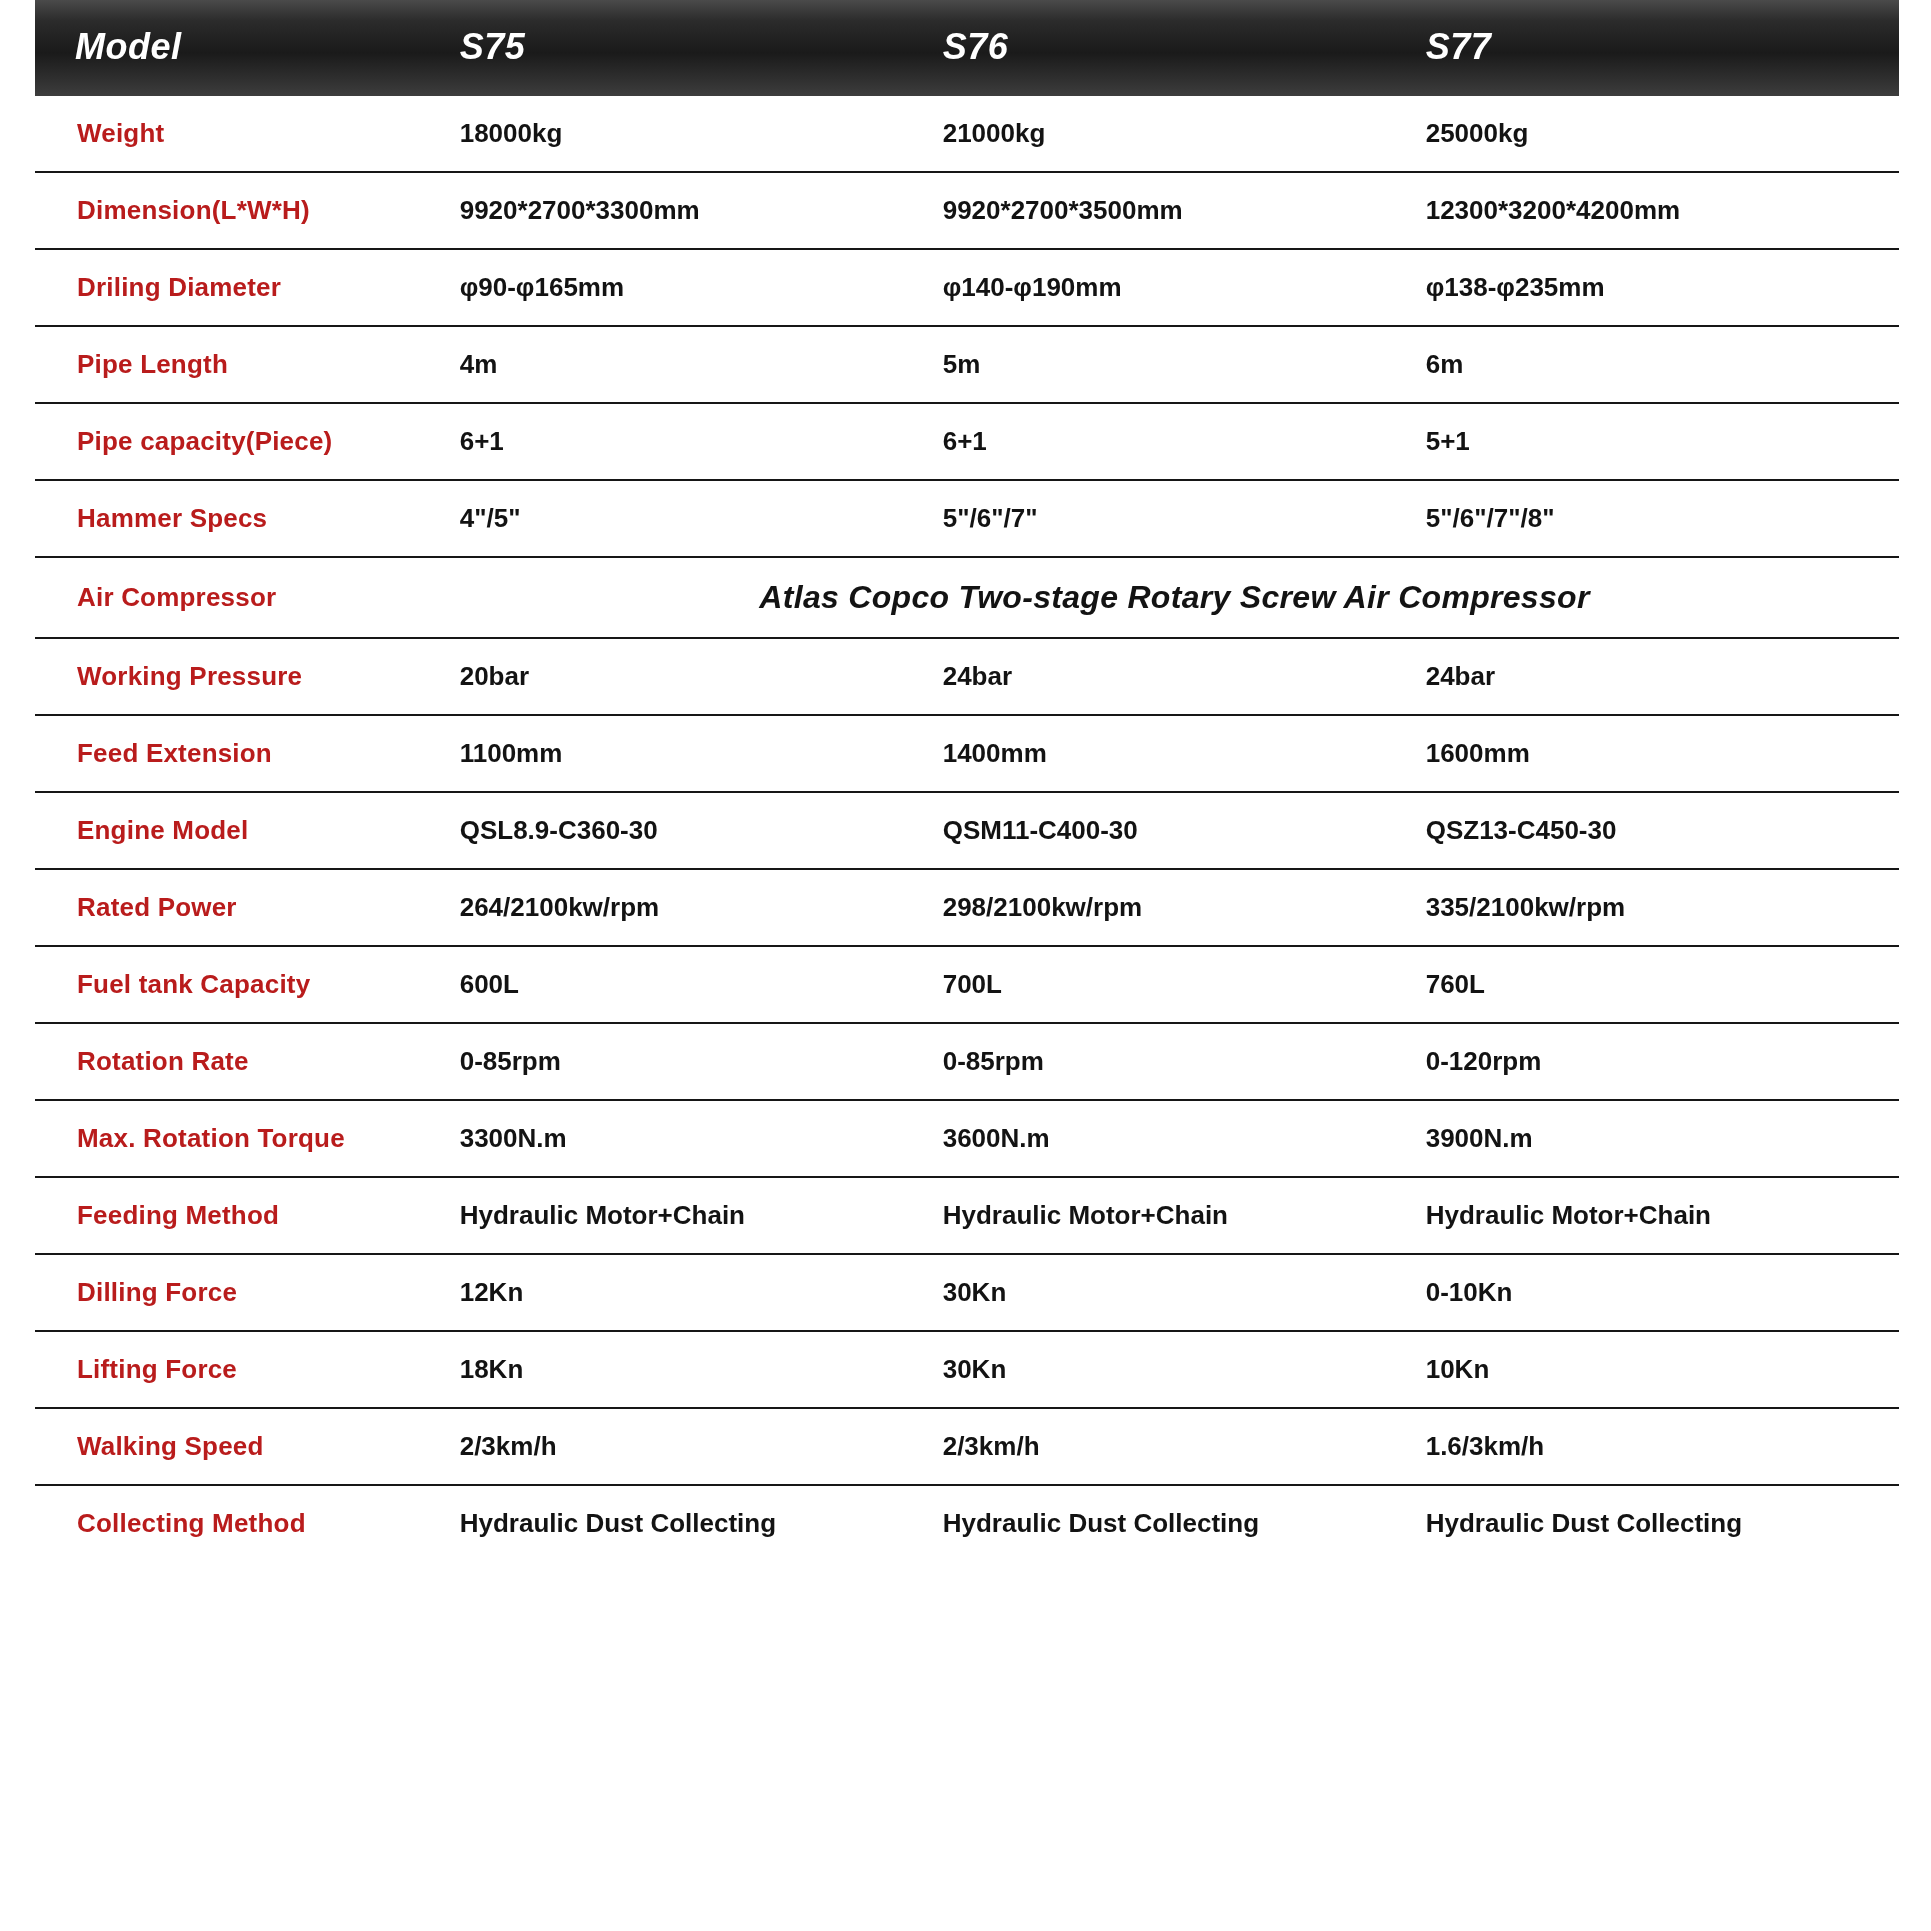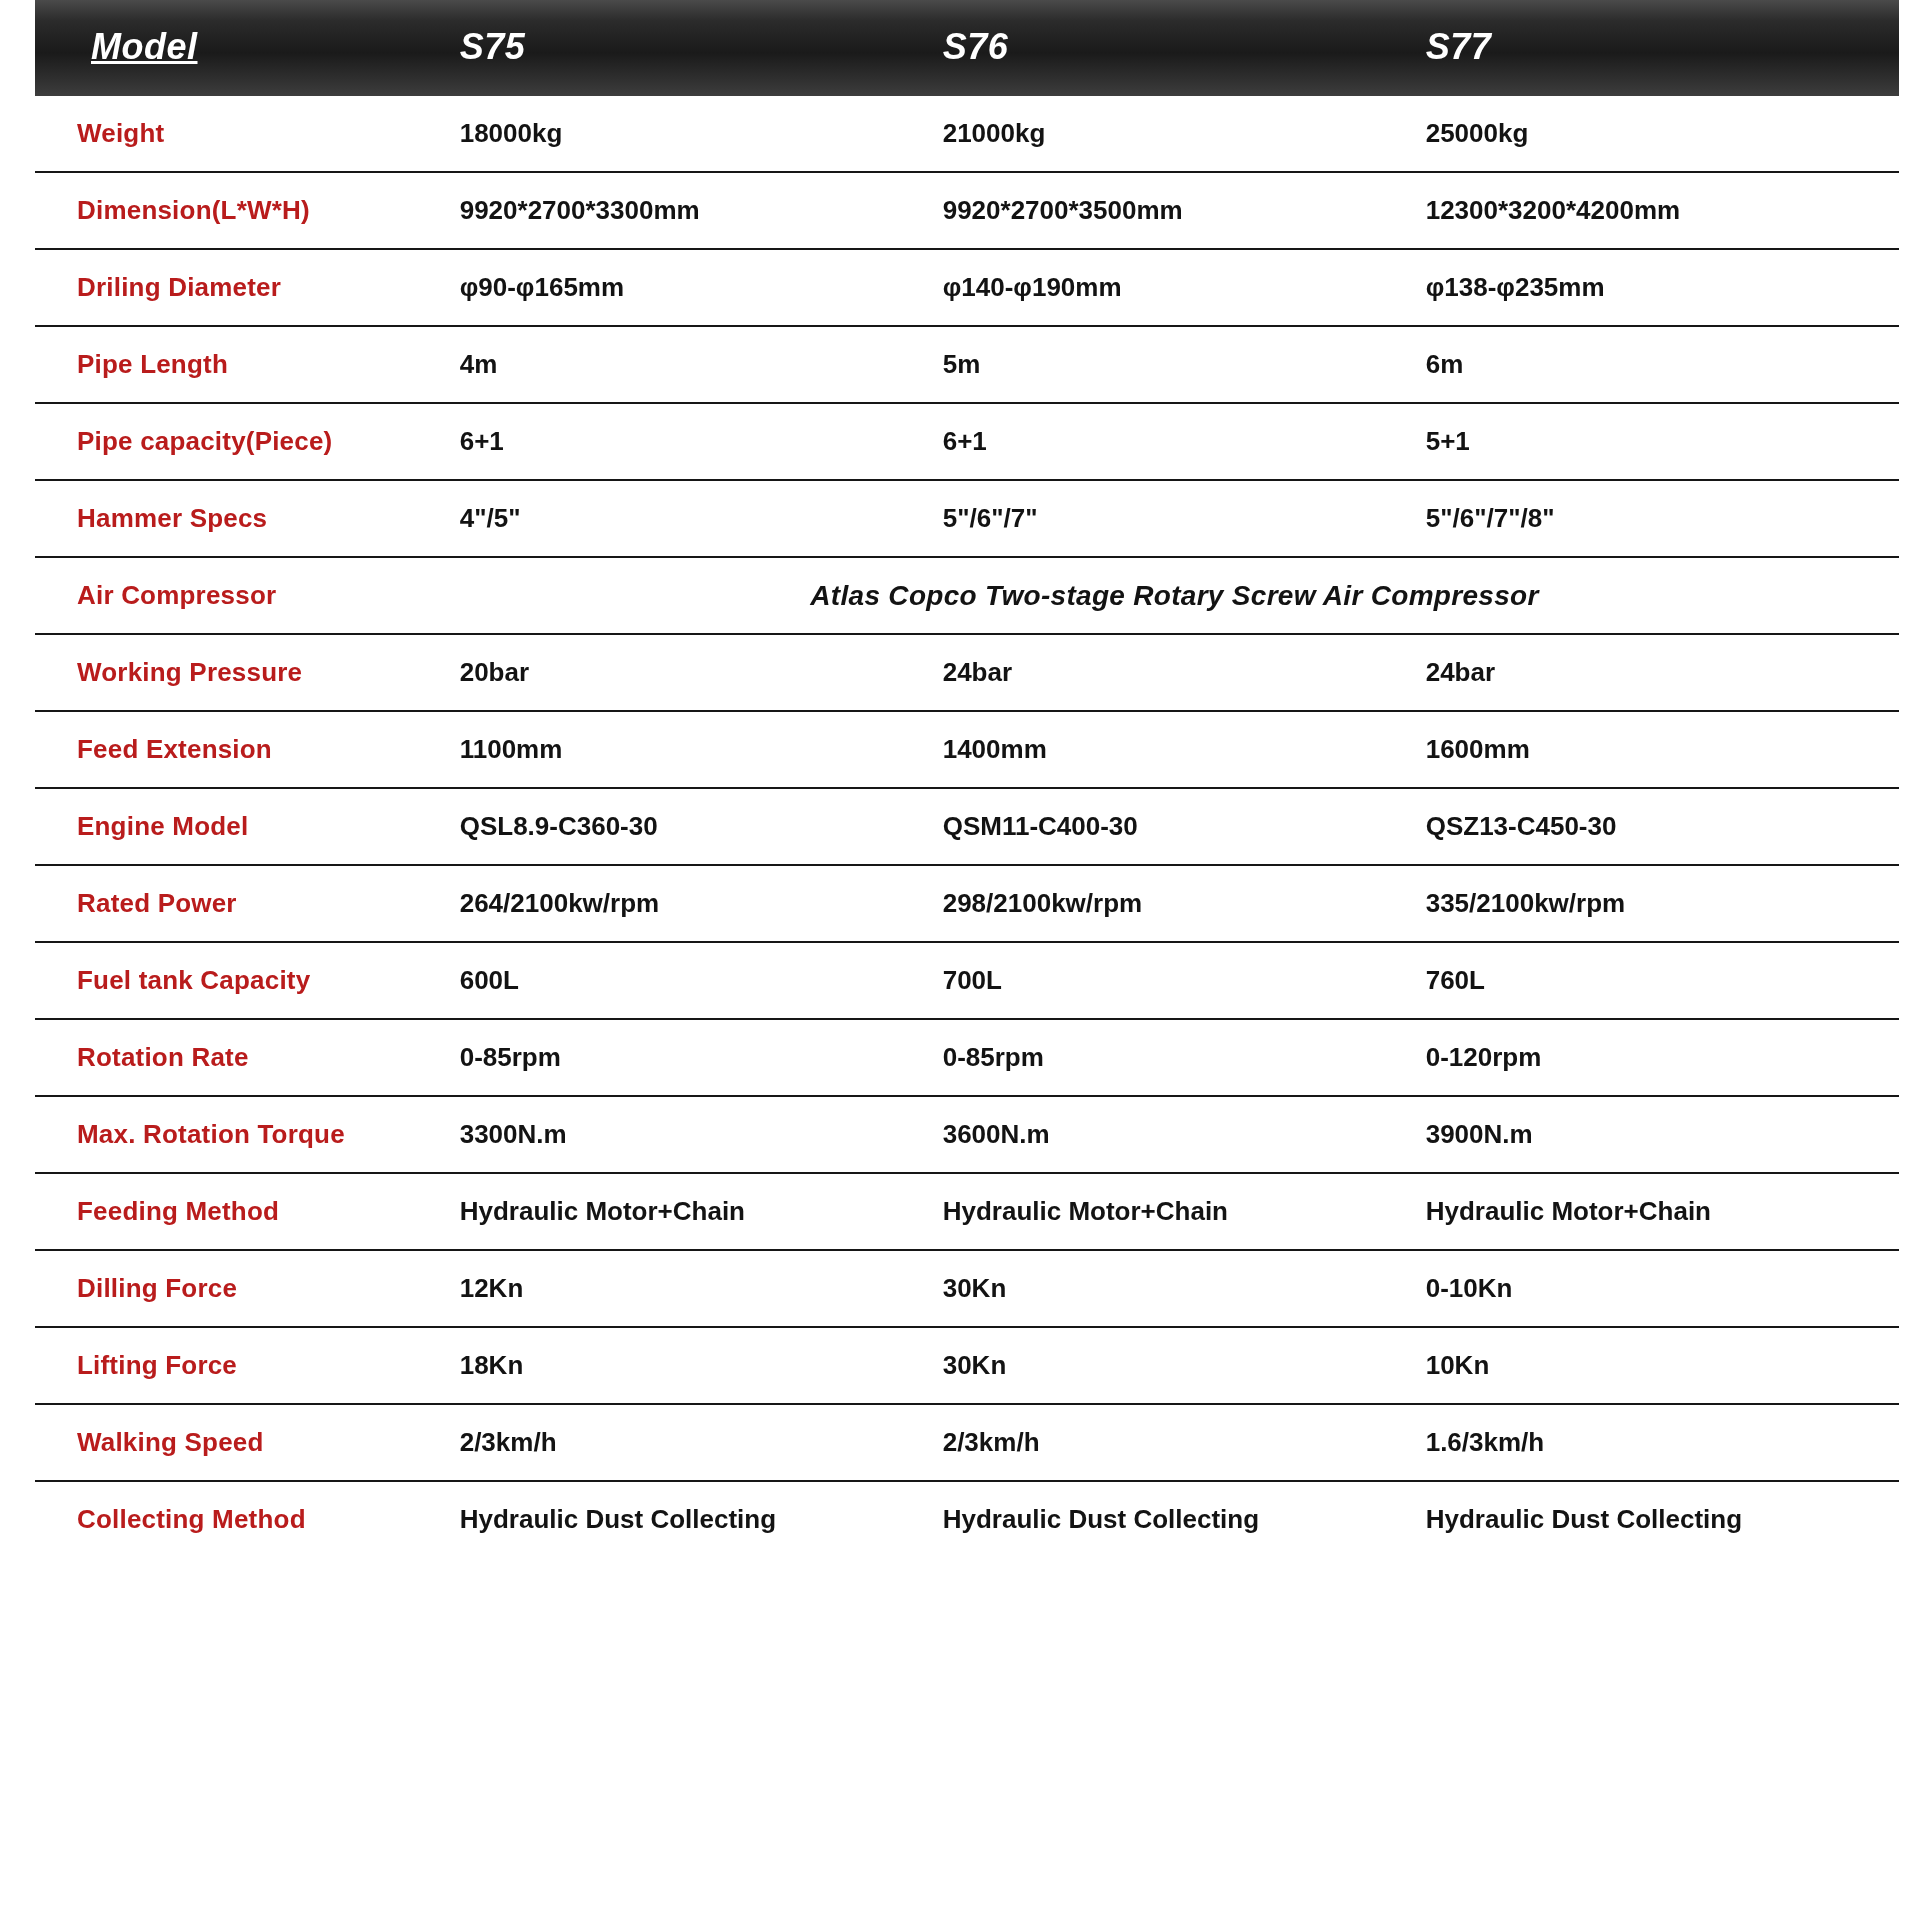--- a/index.html
+++ b/index.html
@@ -33,21 +33,21 @@
     color: #ffffff;
     font-style: italic;
     font-weight: bold;
     font-size: 36px;
     text-align: left;
     padding: 21px 0 23px 0;
     letter-spacing: 0.5px;
     height: 52px;
     vertical-align: middle;
   }
-  thead th.h0 { padding-left: 56px; text-decoration: underline; }
+  thead th.h0 { padding-left: 40px; }
   thead th.h1,
   thead th.h2,
   thead th.h3 { padding-left: 9.7px; }
 
   tbody td {
     border-bottom: 2.9px solid #161616;
     font-size: 26px;
     font-weight: bold;
     color: #1a1a1a;
     padding: 21px 0 21px 0;
@@ -62,21 +62,21 @@
     color: #b91c1c;
     letter-spacing: 0.2px;
   }
   td.val {
     padding-left: 9.7px;
     color: #131313;
   }
   td.merged {
     text-align: center;
     font-style: italic;
-    font-size: 28px;
+    font-size: 32px;
     letter-spacing: 0.3px;
     padding-left: 0;
   }
 </style>
 </head>
 <body>
 
 <div class="sheet">
   <table class="spec">
     <colgroup>

